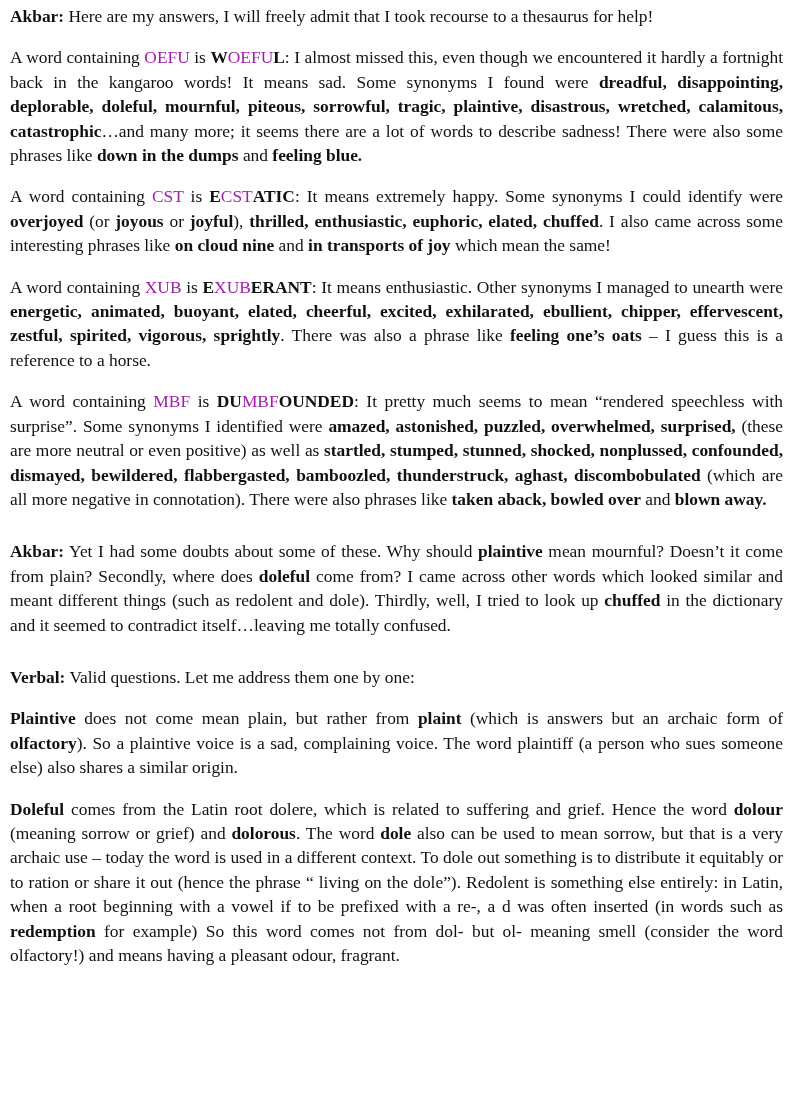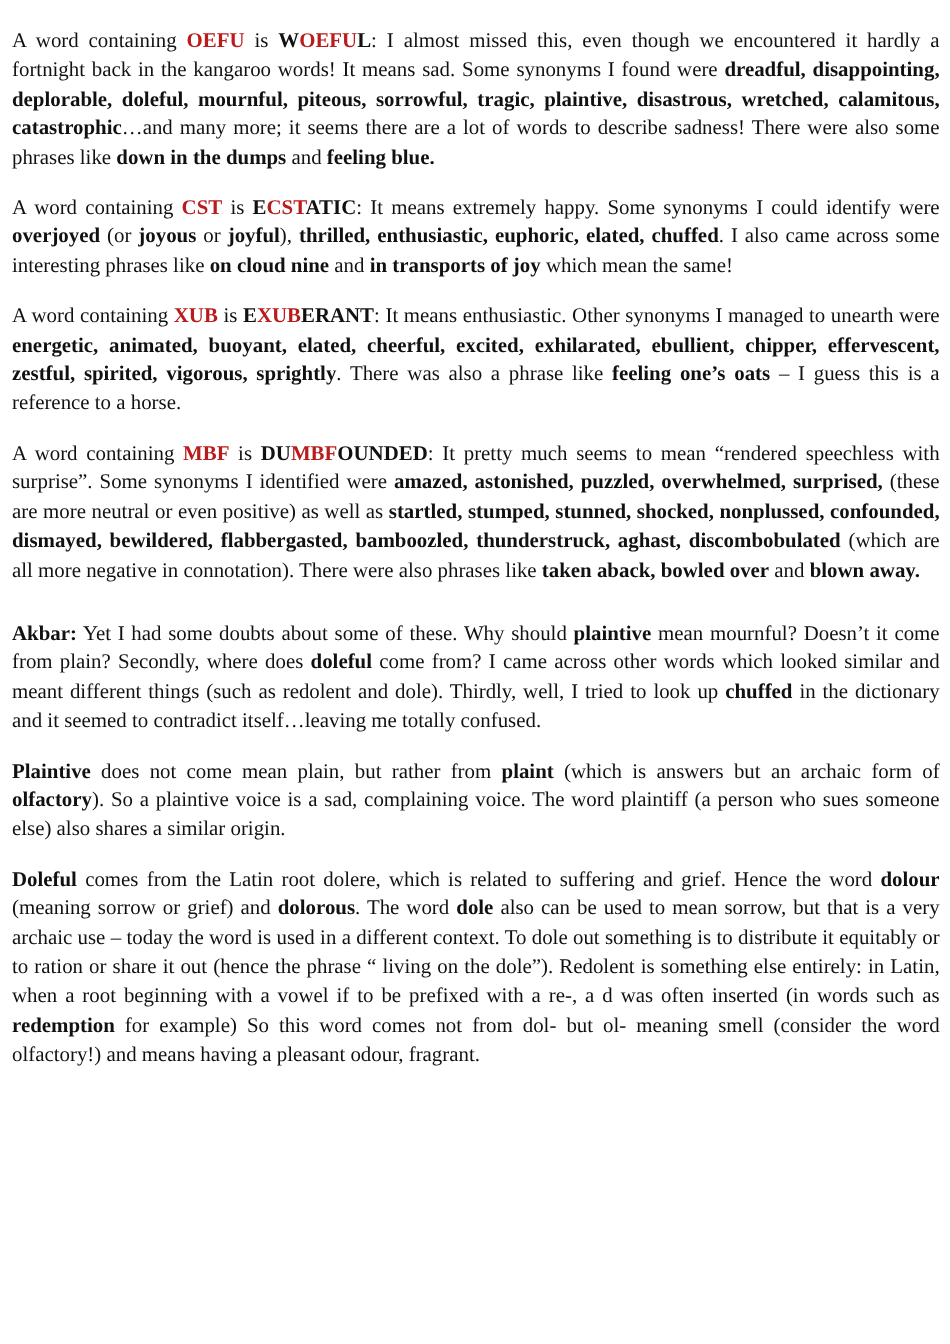--- a/index.html
+++ b/index.html
@@ -24,38 +24,40 @@
       width: 773px;
     }
     .para {
       margin: 0;
       text-align: justify;
       text-align-last: left;
     }
     .gap-s { margin-top: 17px; }
     .gap-l { margin-top: 28px; }
     b, .b { font-weight: bold; }
-    .red { color: #b91c1c; font-weight: bold; }
+    .red { color: #a21caf; font-weight: normal; }
   </style>
 </head>
 <body>
 
 <div class="page">
 
+  <p class="para"><b>Akbar:</b><span> Here are my answers, I will freely admit that I took recourse to a thesaurus for help!</span></p>
 
   <p class="para gap-s"><span>A word containing </span><span class="red">OEFU</span><span> is </span><b>W</b><span class="red">OEFU</span><b>L</b><span>: I almost missed this, even though we encountered it hardly a fortnight back in the kangaroo words! It means sad. Some synonyms I found were </span><b>dreadful, disappointing, deplorable, doleful, mournful, piteous, sorrowful, tragic, plaintive, disastrous, wretched, calamitous, catastrophic</b><span>…and many more; it seems there are a lot of words to describe sadness! There were also some phrases like </span><b>down in the dumps</b><span> and </span><b>feeling blue.</b></p>
 
   <p class="para gap-s"><span>A word containing </span><span class="red">CST</span><span> is </span><b>E</b><span class="red">CST</span><b>ATIC</b><span>: It means extremely happy. Some synonyms I could identify were </span><b>overjoyed</b><span> (or </span><b>joyous</b><span> or </span><b>joyful</b><span>), </span><b>thrilled, enthusiastic, euphoric, elated, chuffed</b><span>. I also came across some interesting phrases like </span><b>on cloud nine</b><span> and </span><b>in transports of joy</b><span> which mean the same!</span></p>
 
   <p class="para gap-s"><span>A word containing </span><span class="red">XUB</span><span> is </span><b>E</b><span class="red">XUB</span><b>ERANT</b><span>: It means enthusiastic. Other synonyms I managed to unearth were </span><b>energetic, animated, buoyant, elated, cheerful, excited, exhilarated, ebullient, chipper, effervescent, zestful, spirited, vigorous, sprightly</b><span>. There was also a phrase like </span><b>feeling one’s oats</b><span> – I guess this is a reference to a horse.</span></p>
 
   <p class="para gap-s"><span>A word containing </span><span class="red">MBF</span><span> is </span><b>DU</b><span class="red">MBF</span><b>OUNDED</b><span>: It pretty much seems to mean “rendered speechless with surprise”. Some synonyms I identified were </span><b>amazed, astonished, puzzled, overwhelmed, surprised,</b><span> (these are more neutral or even positive) as well as </span><b>startled, stumped, stunned, shocked, nonplussed, confounded, dismayed, bewildered, flabbergasted, bamboozled, thunderstruck, aghast, discombobulated</b><span> (which are all more negative in connotation). There were also phrases like </span><b>taken aback, bowled over</b><span> and </span><b>blown away.</b></p>
 
 
   <p class="para gap-l"><b>Akbar:</b><span> Yet I had some doubts about some of these. Why should </span><b>plaintive</b><span> mean mournful? Doesn’t it come from plain? Secondly, where does </span><b>doleful</b><span> come from? I came across other words which looked similar and meant different things (such as redolent and dole). Thirdly, well, I tried to look up </span><b>chuffed</b><span> in the dictionary and it seemed to contradict itself…leaving me totally confused.</span></p>
 
+  <p class="para gap-l"><b>Verbal:</b><span> Valid questions. Let me address them one by one:</span></p>
 
   <p class="para gap-s"><b>Plaintive</b><span> does not come mean plain, but rather from </span><b>plaint</b><span> (which is answers but an archaic form of </span><b>olfactory</b><span>). So a plaintive voice is a sad, complaining voice. The word plaintiff (a person who sues someone else) also shares a similar origin.</span></p>
 
   <p class="para gap-s"><b>Doleful</b><span> comes from the Latin root dolere, which is related to suffering and grief. Hence the word </span><b>dolour</b><span> (meaning sorrow or grief) and </span><b>dolorous</b><span>. The word </span><b>dole</b><span> also can be used to mean sorrow, but that is a very archaic use – today the word is used in a different context. To dole out something is to distribute it equitably or to ration or share it out (hence the phrase “ living on the dole”). Redolent is something else entirely: in Latin, when a root beginning with a vowel if to be prefixed with a re-, a d was often inserted (in words such as </span><b>redemption</b><span> for example) So this word comes not from dol- but ol- meaning smell (consider the word olfactory!) and means having a pleasant odour, fragrant.</span></p>
 
 
 </div>
 
 </body></html>

